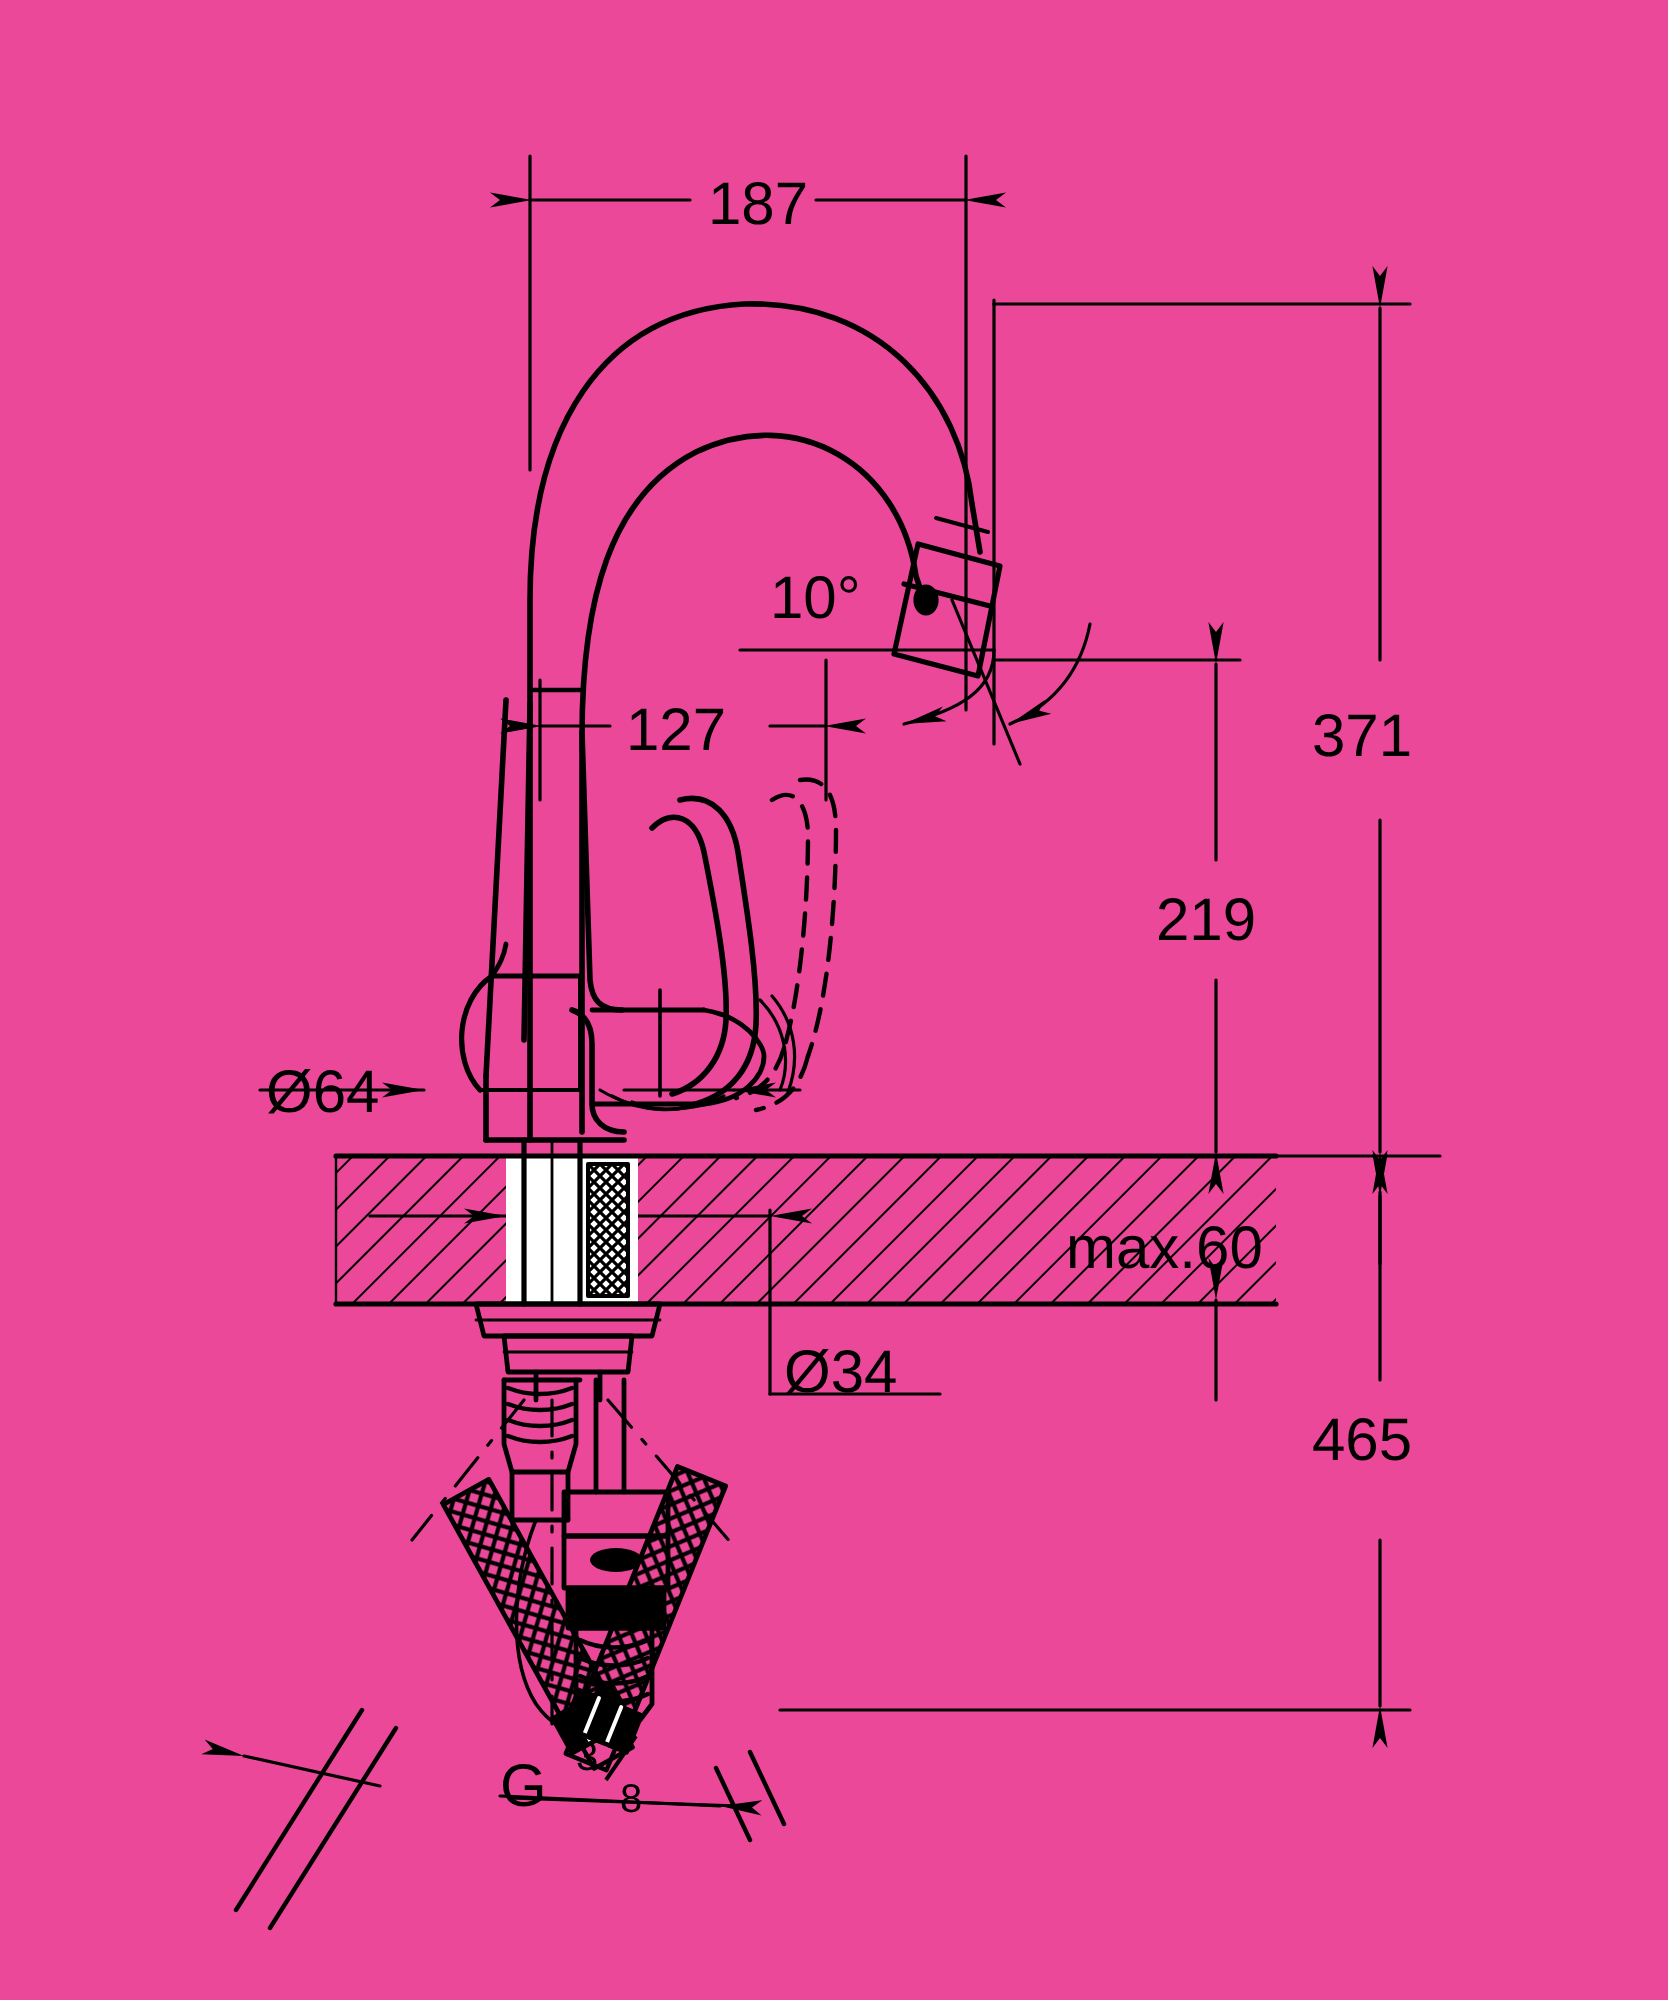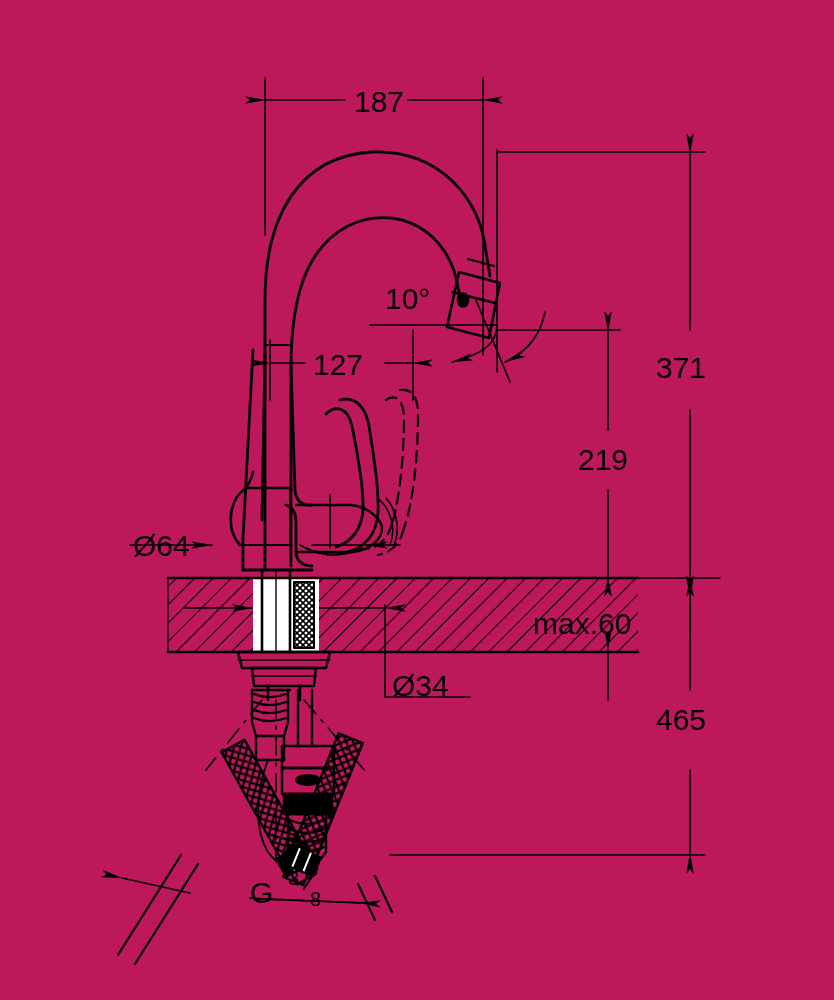--- a/index.html
+++ b/index.html
@@ -1,19 +1,19 @@
 <!DOCTYPE html>
 <html><head>
 <meta charset="utf-8">
 <title>Faucet Technical Drawing</title>
 <style>
   html,body{margin:0;padding:0;background:#ffffff;}
   body{width:834px;height:1000px;overflow:hidden;
        font-family:"Liberation Sans","DejaVu Sans",sans-serif;}
-  #stage{position:relative;width:834px;height:1000px;background:#be185d;}
+  #stage{position:relative;width:834px;height:1000px;background:#ec4899;}
   svg#dwg{position:absolute;left:0;top:0;width:834px;height:1000px;display:block;}
   .dimtxt{font-family:"Liberation Sans","DejaVu Sans",sans-serif;font-size:30px;fill:#000;}
   .dimtxt-sm{font-family:"Liberation Sans","DejaVu Sans",sans-serif;font-size:20px;fill:#000;}
 </style>
 </head>
 <body>
 
 <div id="stage">
 
 <svg id="dwg" viewBox="0 0 834 1000">

